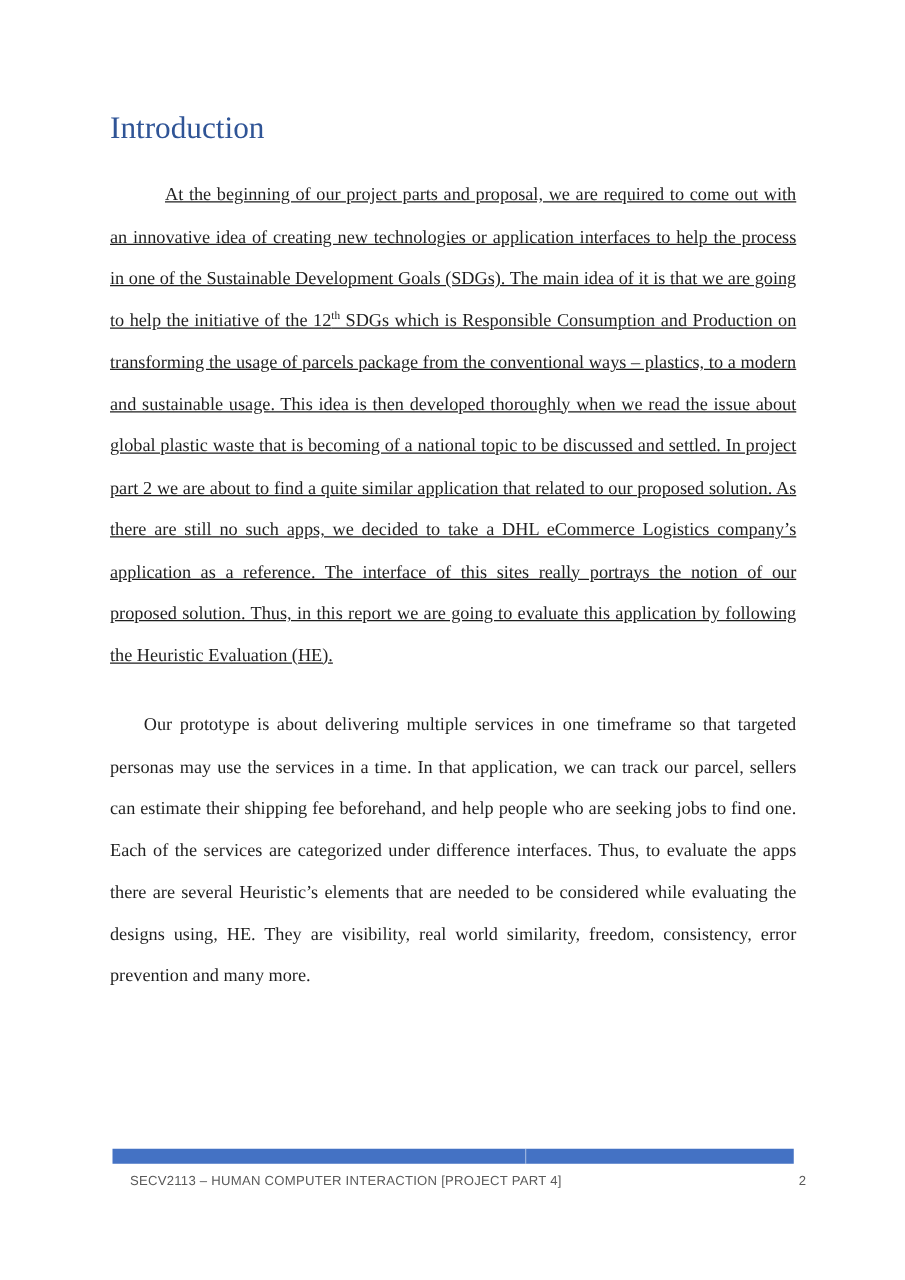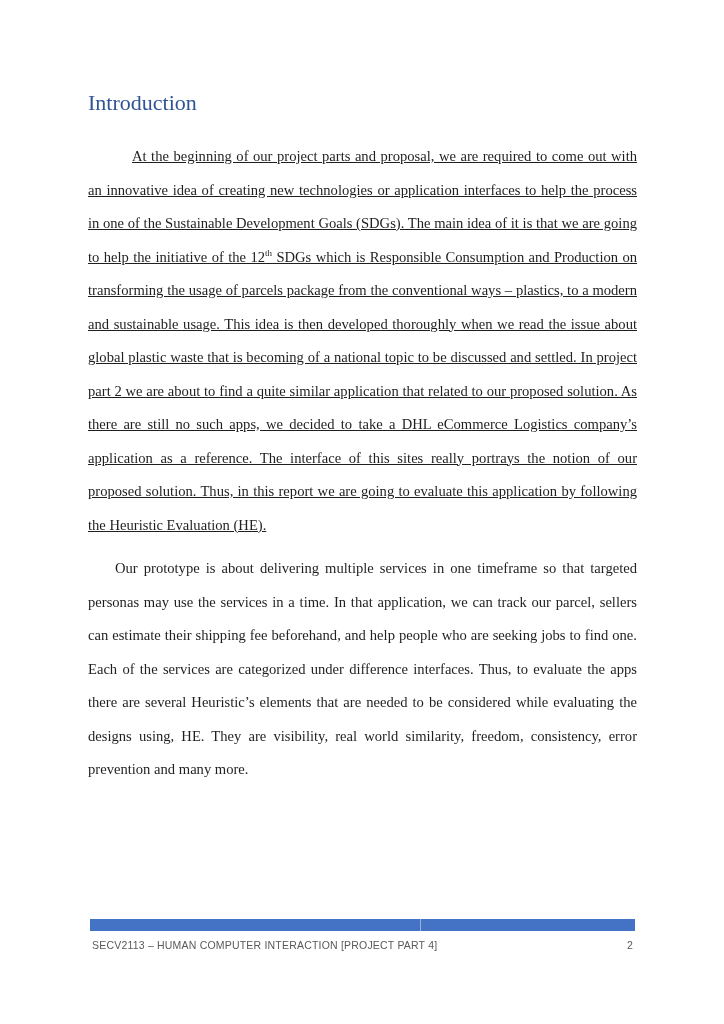--- a/index.html
+++ b/index.html
@@ -19,33 +19,33 @@
   .content {
     position: absolute;
     top: 90px;
     left: 88px;
     width: 549px;
   }
   h1.section-heading {
     margin: 0 0 24px 0;
     font-family: "Liberation Serif", "DejaVu Serif", serif;
     font-weight: 400;
-    font-size: 22px;
+    font-size: 25px;
     line-height: 26px;
     color: var(--heading-blue, #2F5496);
   }
   p.para {
     margin: 0;
     font-size: 14.6px;
     line-height: 33.5px;
     text-align: justify;
     color: var(--body-text, #1f1f1f);
   }
   p.para.indent-lg { text-indent: 44px; text-decoration: underline; }
-  p.para.indent-sm { text-indent: 27px; margin-top: 10px; font-family: Liberation Serif, serif; }
+  p.para.indent-sm { text-indent: 27px; margin-top: 22px; font-family: Liberation Serif, serif; }
   p.para sup {
     font-size: 9px;
     line-height: 0;
     vertical-align: super;
   }
   .footer {
     position: absolute;
     left: 0;
     top: 919px;
     width: 724px;
@@ -62,21 +62,21 @@
     height: 100%;
     background: var(--accent-bar, #4472C4);
   }
   .bar-seg.seg-left { width: 330px; }
   .bar-seg.seg-right {
     flex: 1;
     border-left: 1px solid rgba(255,255,255,0.45);
   }
   .footer-row {
     position: absolute;
-    left: 92px;
+    left: 104px;
     top: 20px;
     width: 541px;
     display: flex;
     justify-content: space-between;
     align-items: center;
     font-family: "Liberation Sans", "DejaVu Sans", sans-serif;
     font-size: 10.5px;
     letter-spacing: 0.2px;
     color: var(--footer-gray, #595959);
   }

